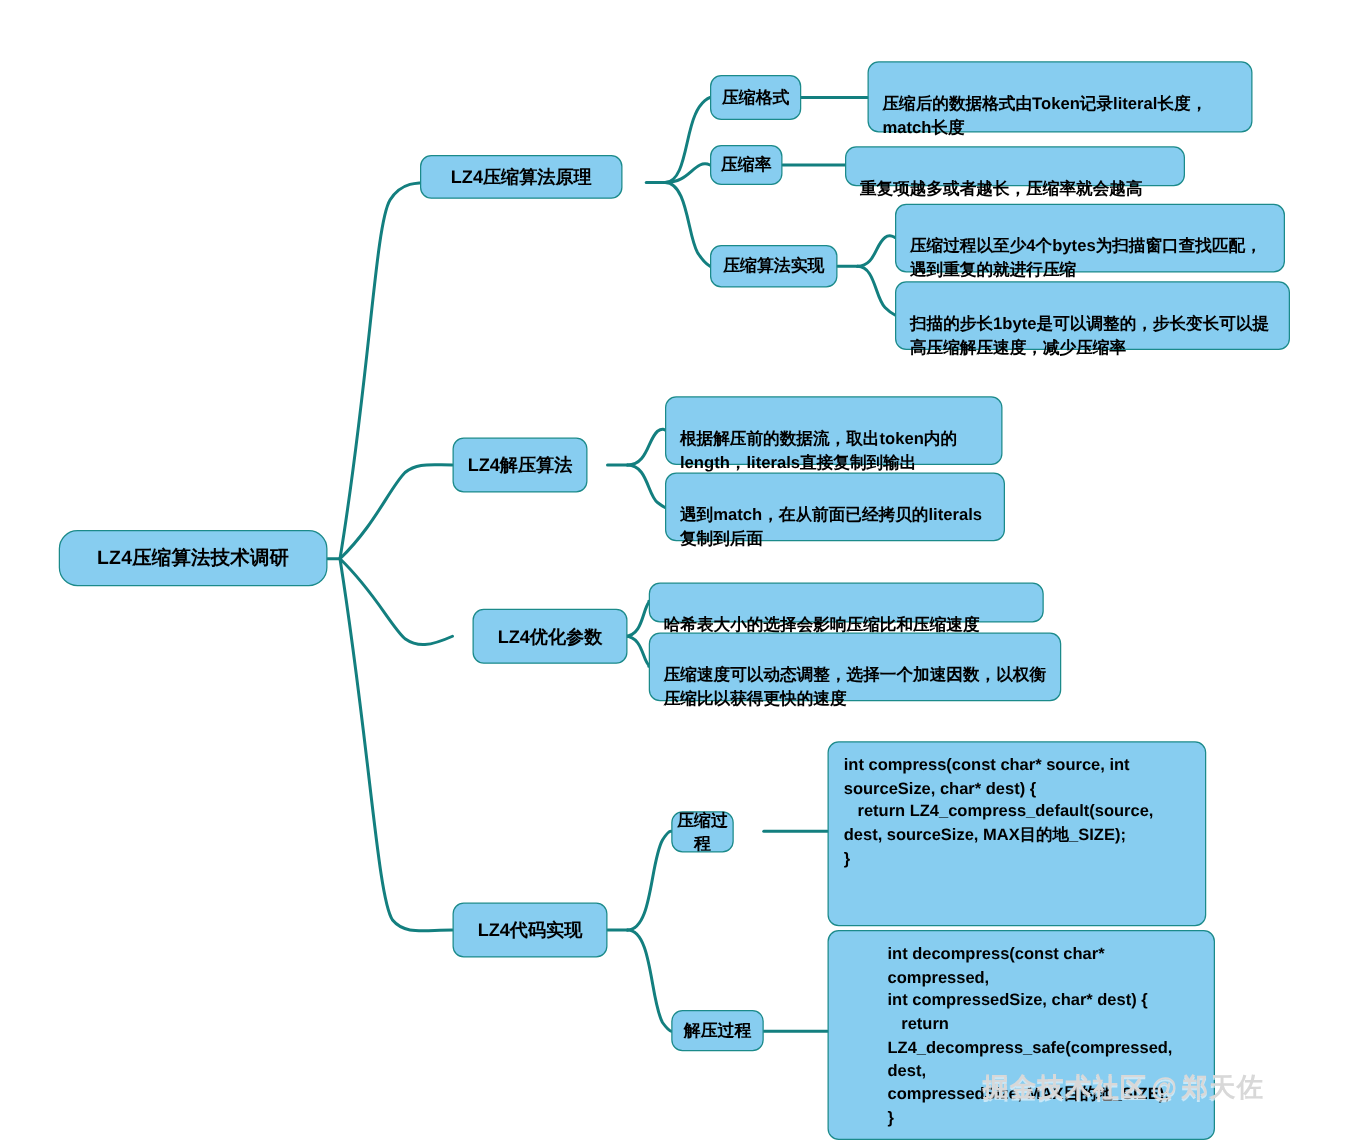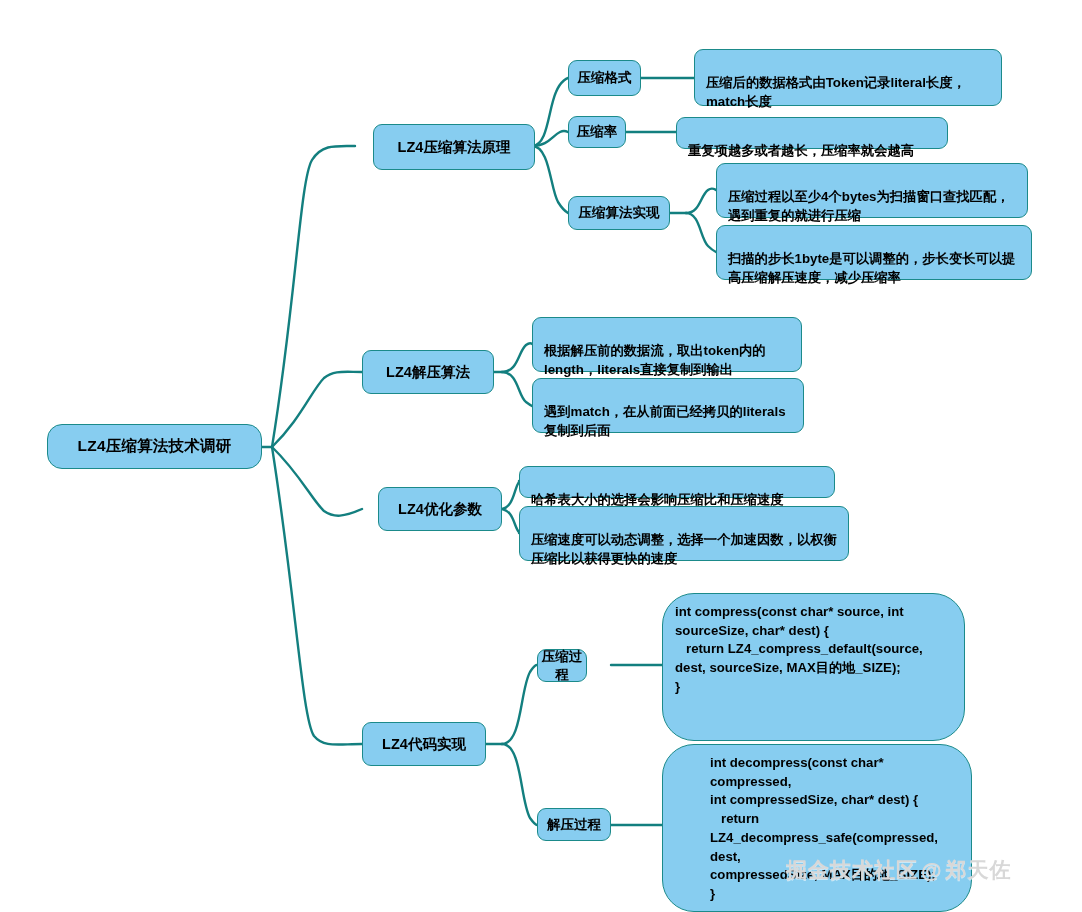--- a/index.html
+++ b/index.html
@@ -54,25 +54,25 @@
     height: 45px;
     font-size: 15.5px;
     justify-content: center;
     text-align: center;
     letter-spacing: 0.2px;
     border-radius: 15px;
   }
 
   
   .n-b1 {
-    left: 373px; top: 124px; width: 162px; height: 46px;
+    left: 336px; top: 124px; width: 162px; height: 35px;
     font-size: 14.5px; justify-content: center; text-align: center;
   }
   .n-b2 {
-    left: 362px; top: 350px; width: 132px; height: 44px;
+    left: 362px; top: 350px; width: 108px; height: 44px;
     font-size: 14.5px; justify-content: center; text-align: center;
   }
   .n-b3 {
     left: 378px; top: 487px; width: 124px; height: 44px;
     font-size: 14.5px; justify-content: center; text-align: center;
   }
   .n-b4 {
     left: 362px; top: 722px; width: 124px; height: 44px;
     font-size: 14.5px; justify-content: center; text-align: center;
   }
@@ -103,21 +103,20 @@
   
   .codebox {
     left: 662px;
     padding: 9px 10px 9px 12px;
     font-size: 13.2px;
     line-height: 1.42;
     align-items: flex-start;
     white-space: pre;
     font-family: "Liberation Sans", "DejaVu Sans", sans-serif;
     font-weight: bold;
-    border-radius: 32px;
   }
   .code-1 { top: 593px; width: 303px; height: 148px; }
   .code-2 { top: 744px; width: 310px; height: 168px; padding-left: 47px; }
 
   .watermark {
     position: absolute;
     left: 786px;
     top: 856px;
     font-size: 21px;
     font-weight: bold;

